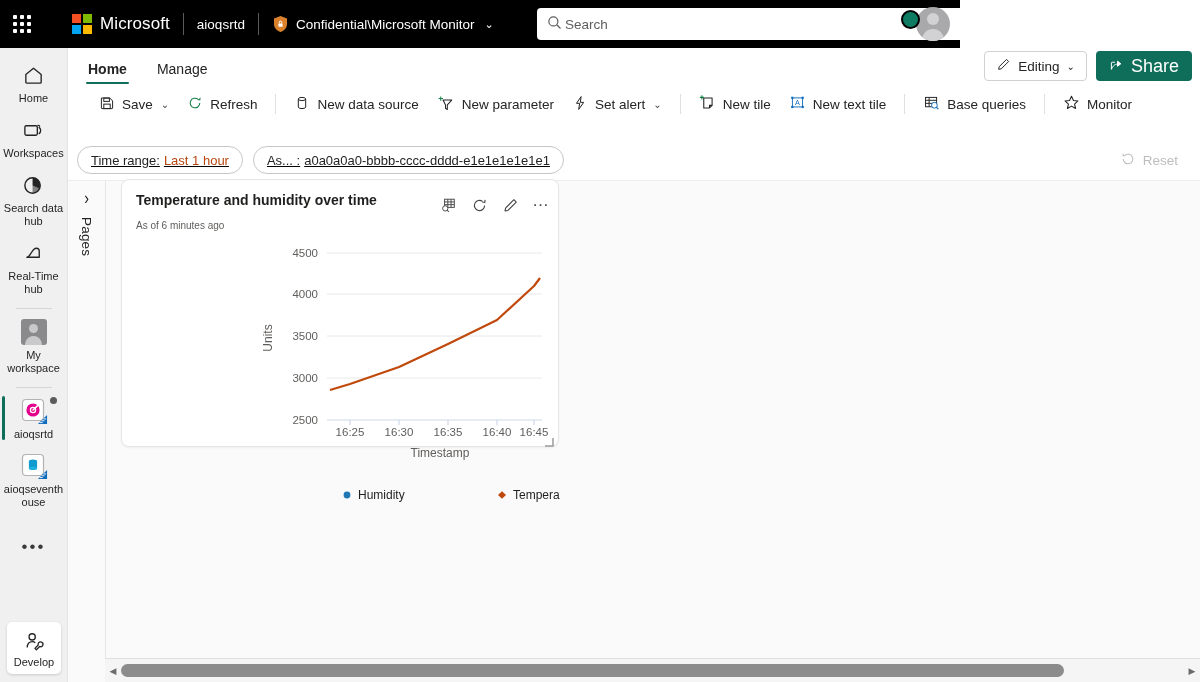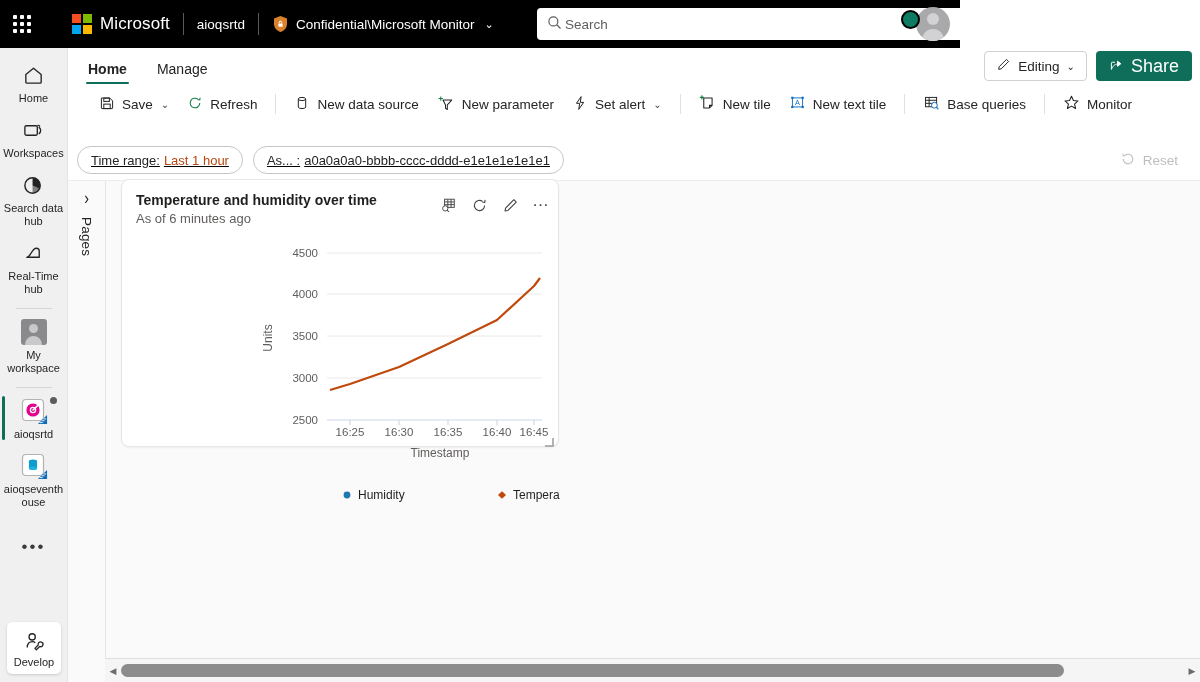--- a/index.html
+++ b/index.html
@@ -163,21 +163,21 @@
   }
 
   
   .tile {
     position: absolute; left: 53px; top: -2px; width: 438px; height: 268px;
     background: #ffffff; border: 1px solid #e6e6e6; border-radius: 8px;
     box-shadow: 0 1px 2px rgba(0,0,0,.05);
   }
   .tile-head { position: absolute; left: 14px; top: 12px; }
   .tile-title { font-size: 14px; font-weight: 700; color: #201f1e; }
-  .tile-sub { font-size: 13px; color: #605e5c; margin-top: 3px; }
+  .tile-sub { font-size: 10px; color: #605e5c; margin-top: 12px; }
   .tile-actions { position: absolute; right: 8px; top: 16px; display: flex; align-items: center; gap: 13px; }
   .tile-act { cursor: pointer; display: flex; align-items: center; justify-content: center; width: 18px; height: 18px; color: #444; }
   .tile-act.dots { font-size: 17px; letter-spacing: 1px; padding-bottom: 9px; }
   .resize-handle { position: absolute; right: 4px; bottom: 3px; width: 10px; height: 10px; cursor: nwse-resize; }
 
   
   .chart-wrap { position: absolute; left: 0; top: 48px; width: 438px; height: 278px; }
   .axis-text { font-size: 11.5px; fill: #605e5c; font-family: "Liberation Sans", sans-serif; }
   .axis-title { font-size: 12px; fill: #605e5c; font-family: "Liberation Sans", sans-serif; }
   .legend-text { font-size: 12px; fill: #201f1e; font-family: "Liberation Sans", sans-serif; }

